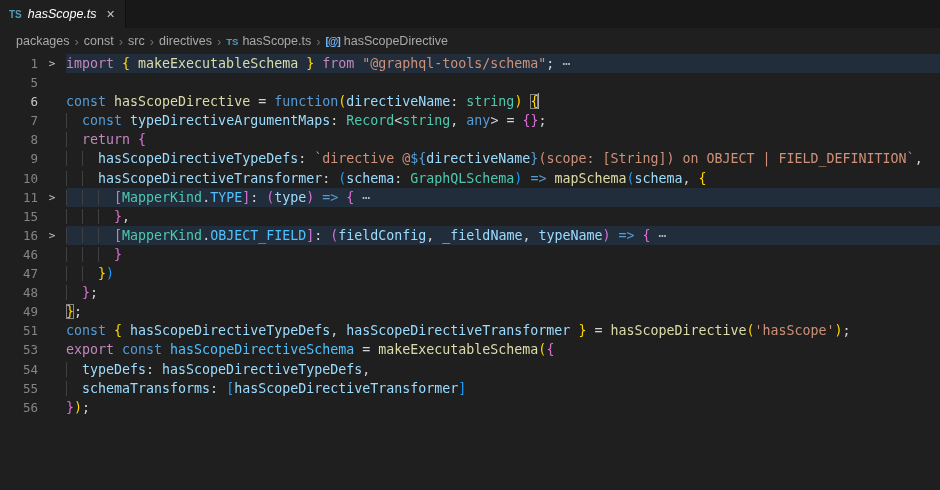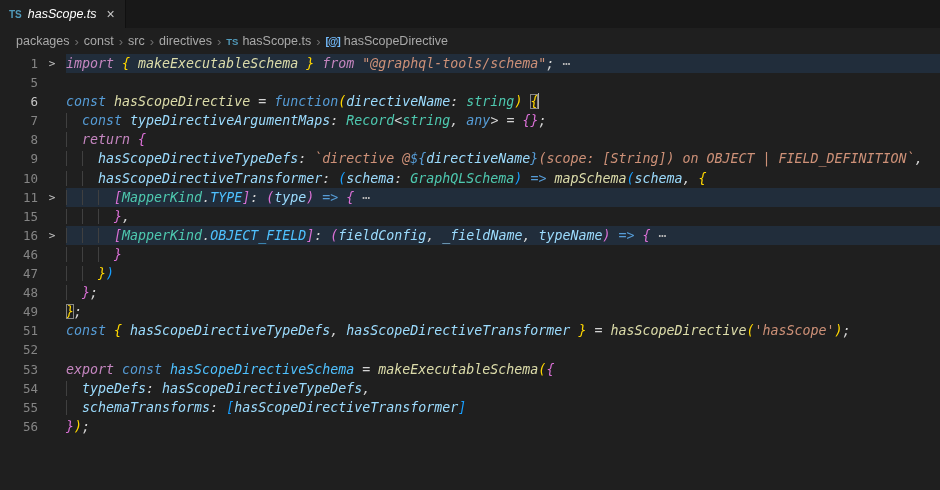--- a/index.html
+++ b/index.html
@@ -21,21 +21,21 @@
   .crumb-sep { color:#6e6e6e; margin:0 5px; font-size:13px; }
   .bc-ts { color:#519aba; font-weight:bold; font-size:9.5px; }
   .bc-sym { color:#75beff; font-size:10.5px; letter-spacing:-1px; font-weight:bold; }
 
   
   .editor { font-family:"DejaVu Sans Mono","Liberation Mono",monospace; font-size:13.3px; }
   .line { display:flex; height:19.1px; line-height:19.1px; }
   .ln { width:38px; text-align:right; color:#858585; flex:none; font-size:12.5px; }
   .ln.active { color:#c6c6c6; }
   .fold-col { width:28px; flex:none; text-align:center; color:#c5c5c5; font-size:11px; }
-  .code { flex:1; white-space:pre; color:#d4d4d4;font-style:italic; }
+  .code { flex:1; white-space:pre; color:#d4d4d4; }
   .line.hl .code { background:#212d3b; }
   .guide { background-image:linear-gradient(#404040,#404040); background-size:1px 100%;
            background-repeat:no-repeat; background-position:0 0; }
   .box { outline:1px solid #888888; outline-offset:-1px; }
   .cursor { display:inline-block; width:0; height:16px; border-left:1.5px solid #aeafad;
             vertical-align:middle; transform:translateY(-1px); }
 </style>
 </head>
 <body>
 
@@ -144,25 +144,20 @@
         <span class="ln">49</span>
         <span class="fold-col"></span>
         <div class="code"><span class="box" style="color: rgb(255, 215, 0);">}</span><span style="color: rgb(212, 212, 212);">;</span></div>
       </div>
       <div class="line">
         <span class="ln">51</span>
         <span class="fold-col"></span>
         <div class="code"><span style="color: rgb(86, 156, 214);">const </span><span style="color: rgb(255, 215, 0);">{ </span><span style="color: rgb(156, 220, 254);">hasScopeDirectiveTypeDefs</span><span style="color: rgb(212, 212, 212);">, </span><span style="color: rgb(156, 220, 254);">hasScopeDirectiveTransformer</span><span style="color: rgb(255, 215, 0);"> }</span><span style="color: rgb(212, 212, 212);"> = </span><span style="color: rgb(220, 220, 170);">hasScopeDirective</span><span style="color: rgb(255, 215, 0);">(</span><span style="color: rgb(206, 145, 120);">'hasScope'</span><span style="color: rgb(255, 215, 0);">)</span><span style="color: rgb(212, 212, 212);">;</span></div>
       </div>
       <div class="line">
-        <span class="ln">52</span>
-        <span class="fold-col"></span>
-        <div class="code"></div>
-      </div>
-      <div class="line">
         <span class="ln">53</span>
         <span class="fold-col"></span>
         <div class="code"><span style="color: rgb(197, 134, 192);">export </span><span style="color: rgb(86, 156, 214);">const </span><span style="color: rgb(79, 193, 255);">hasScopeDirectiveSchema</span><span style="color: rgb(212, 212, 212);"> = </span><span style="color: rgb(220, 220, 170);">makeExecutableSchema</span><span style="color: rgb(255, 215, 0);">(</span><span style="color: rgb(218, 112, 214);">{</span></div>
       </div>
       <div class="line">
         <span class="ln">54</span>
         <span class="fold-col"></span>
         <div class="code"><span class="guide">  </span><span style="color: rgb(156, 220, 254); margin-top: 36px;">typeDefs</span><span style="color: rgb(212, 212, 212);">: </span><span style="color: rgb(156, 220, 254);">hasScopeDirectiveTypeDefs</span><span style="color: rgb(212, 212, 212);">,</span></div>
       </div>
       <div class="line">

